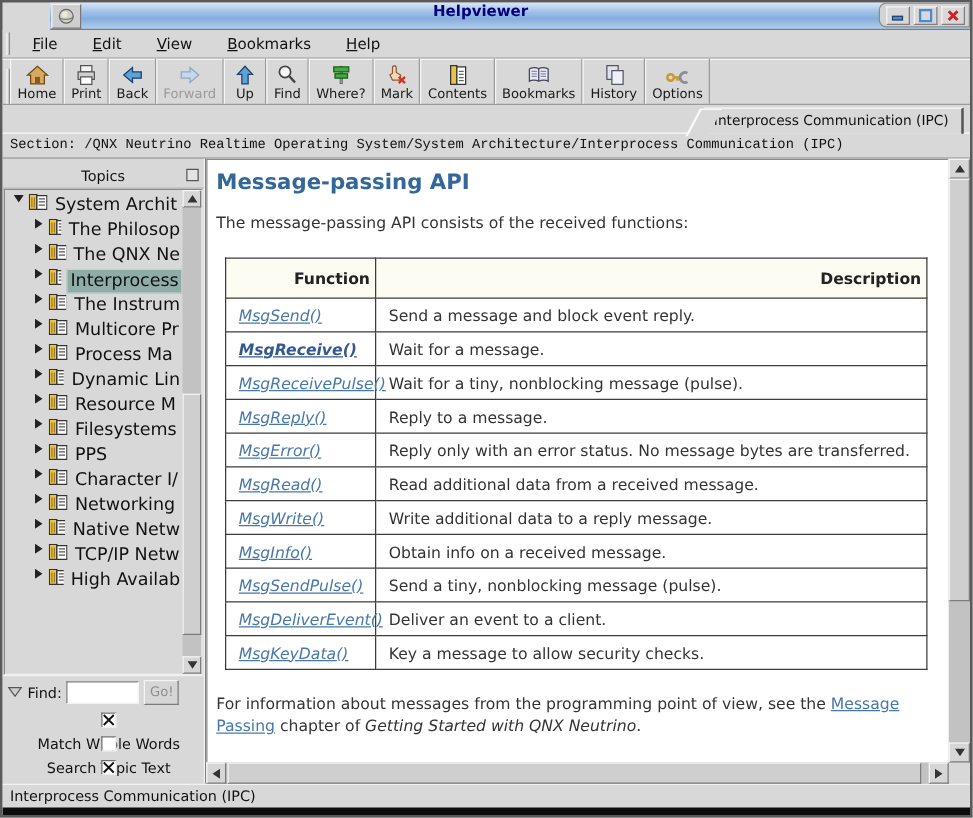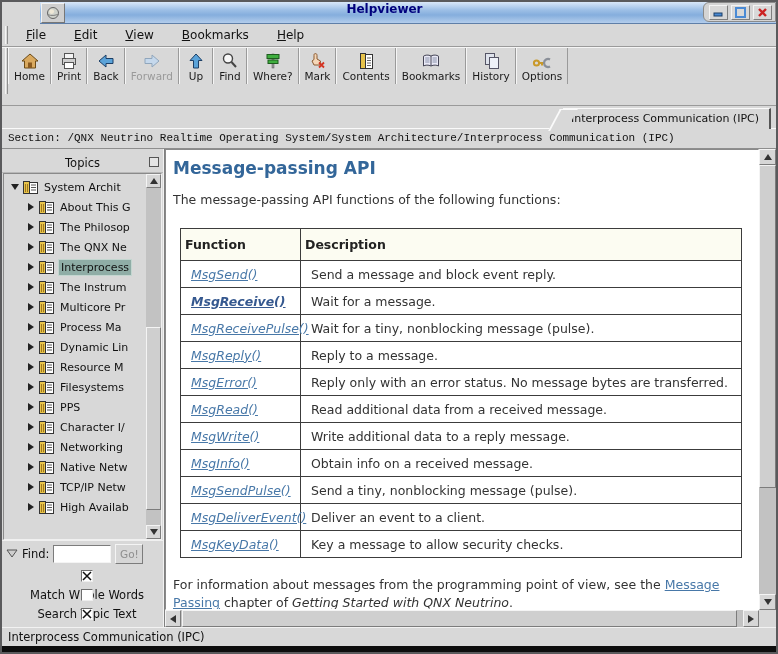--- a/index.html
+++ b/index.html
@@ -23,21 +23,21 @@
     border-color:#f4f4f4 #7e7e7e #7e7e7e #f4f4f4; display:flex; align-items:center; justify-content:center; }
 
   
   .menubar { height:23px; display:flex; align-items:center; background:#d8d8d8;
     border-bottom:1px solid #9a9a9a; }
   .grip { width:3px; height:80%; border-left:1px solid #f4f4f4; border-right:1px solid #8e8e8e; margin-left:3px; }
   .menu-item { font-size:12px; color:#111; padding:3px 10px; margin-left:8px; cursor:default; }
   .menu-item .ul { text-decoration:underline; }
 
   
-  .toolbar { height:59px; display:flex; align-items:flex-start; background:#d8d8d8;
+  .toolbar { height:37px; display:flex; align-items:flex-end; background:#d8d8d8;
     border-top:1px solid #f5f5f5; border-bottom:1px solid #9a9a9a; }
   .tbtn { display:flex; flex-direction:column; align-items:center; justify-content:flex-end;
     padding:2px 5px 2px; font-size:10.5px; color:#1a1a1a;
     border-right:1px solid #9a9a9a; border-left:1px solid #f5f5f5; min-width:34px; }
   .tbtn .ticon { height:20px; display:flex; align-items:flex-end; }
   .tbtn.disabled .tlabel { color:#9a9a9a; }
   .tb-fill { flex:1; border-left:1px solid #f5f5f5; }
 
   
   .tabrow { height:23px; position:relative; background:#d8d8d8; border-bottom:1px solid #fafafa; }
@@ -58,22 +58,22 @@
   
   .sidebar { width:162px; display:flex; flex-direction:column; background:#d8d8d8;
     border-right:1px solid #f2f2f2; }
   .topics-header { height:20px; margin-top:4px; position:relative; display:flex;
     align-items:center; justify-content:center; font-size:11.5px; color:#111;
     border-bottom:1px solid #b8b8b8; }
   .panel-btn { position:absolute; right:4px; top:4px; width:10px; height:10px;
     border:1px solid #555; background:#e4e4e4; }
   .tree { flex:1; min-height:0; display:flex; border:1px solid; border-color:#8a8a8a #f0f0f0 #f0f0f0 #8a8a8a; margin:0 1px; }
   .tree-items { flex:1; overflow:hidden; padding-top:3px; }
-  .titem { height:20px; display:flex; align-items:center; gap:4px; white-space:nowrap;
-    overflow:hidden; font-size:11px; color:#111; }
+  .titem { height:20px; display:flex; align-items:flex-start; gap:4px; white-space:nowrap;
+    overflow:hidden; font-size:14px; color:#111; }
   .titem.root  { padding-left:7px; }
   .titem.child { padding-left:23px; }
   .tarr { flex:0 0 auto; }
   .tlbl { padding:1px 2px; }
   .tlbl.sel { background:#8fada6; border:1px solid #c3d6d0; }
 
   
   .sb { background:#c2c2c2; position:relative; flex:0 0 auto; }
   .sb-btn { position:absolute; background:#d6d6d6; border:1px solid;
     border-color:#f4f4f4 #7c7c7c #7c7c7c #f4f4f4; display:flex; align-items:center; justify-content:center; }
@@ -105,21 +105,21 @@
   
   .content-wrap { flex:1; min-width:0; display:flex; flex-direction:column;
     border-left:1px solid #808080; background:#d8d8d8; }
   .content-row { flex:1; display:flex; min-height:0; }
   .content { flex:1; min-width:0; background:#fff; overflow:hidden; padding:0 0 0 0;
     border:1px solid; border-color:#8a8a8a #fff #fff #8a8a8a; }
   .doc-heading { font-size:17px; font-weight:bold; color:#336699; margin:8px 0 0 7px; }
   .doc-intro { font-size:12.5px; color:#333; margin:14px 0 0 7px; }
   table.api { border-collapse:collapse; table-layout:fixed; width:562px; margin:21px 0 0 14px; }
   table.api th, table.api td { border:1px solid #3c3c3c; }
-  table.api th { background:#fcfcf2; font-size:12.5px; color:#222; padding:8px 4px; text-align:left; }
+  table.api th { background:#fcfcf2; font-size:12.5px; color:#222; padding:8px 4px; text-align:right; }
   table.api td { font-size:12.5px; color:#333; padding:5px 10px; height:27px; }
   .col-fn { width:120px; }
   a.fnlink { font-style:italic; color:#4878a8; text-decoration:underline; cursor:pointer; }
   a.fnlink.visited { font-weight:bold; color:#35588f; }
   .doc-footer { font-size:12.5px; color:#333; margin:18px 10px 0 7px; width:576px; line-height:1.45; }
   a.txtlink { color:#4878a8; text-decoration:underline; cursor:pointer; }
   .booktitle { font-style:italic; }
 
   .content-sb { width:17px; }
   .content-sb .sb-btn { width:17px; height:16px; left:0; }
@@ -327,32 +327,20 @@
           <div class="titem child">
               <svg class="tarr" width="8" height="8">
                 <polygon points="1,0 7,4 1,8" fill="#222"></polygon>
               </svg>
               <svg width="15" height="13">
                 <rect x="0.5" y="0.5" width="6" height="12" fill="#e8c44a" stroke="#333"></rect>
                 <rect x="6.5" y="1.5" width="8" height="11" fill="#fff" stroke="#333"></rect>
                 <path d="M8 4 h5 M8 6.5 h5 M8 9 h5" stroke="#555"></path>
                 <path d="M2.5 3 v8 M4.5 3 v8" stroke="#a07820"></path>
               </svg>
-              <span class="tlbl">About This G</span>
-            </div>
-          <div class="titem child">
-              <svg class="tarr" width="8" height="8">
-                <polygon points="1,0 7,4 1,8" fill="#222"></polygon>
-              </svg>
-              <svg width="15" height="13">
-                <rect x="0.5" y="0.5" width="6" height="12" fill="#e8c44a" stroke="#333"></rect>
-                <rect x="6.5" y="1.5" width="8" height="11" fill="#fff" stroke="#333"></rect>
-                <path d="M8 4 h5 M8 6.5 h5 M8 9 h5" stroke="#555"></path>
-                <path d="M2.5 3 v8 M4.5 3 v8" stroke="#a07820"></path>
-              </svg>
               <span class="tlbl">The Philosop</span>
             </div>
           <div class="titem child">
               <svg class="tarr" width="8" height="8">
                 <polygon points="1,0 7,4 1,8" fill="#222"></polygon>
               </svg>
               <svg width="15" height="13">
                 <rect x="0.5" y="0.5" width="6" height="12" fill="#e8c44a" stroke="#333"></rect>
                 <rect x="6.5" y="1.5" width="8" height="11" fill="#fff" stroke="#333"></rect>
                 <path d="M8 4 h5 M8 6.5 h5 M8 9 h5" stroke="#555"></path>
@@ -556,21 +544,21 @@
             </span>
           <span>Search All Topics</span>
         </div>
       </div>
     </div>
 
     <div class="content-wrap">
       <div class="content-row">
         <div class="content">
           <div class="doc-heading">Message-passing API</div>
-          <p class="doc-intro">The message-passing API functions of the following functions:</p>
+          <p class="doc-intro">The message-passing API consists of the received functions:</p>
           <table class="api">
             <tbody>
                 <tr>
               <th class="col-fn">Function</th>
               <th>Description</th>
             </tr>
             <tr>
                   <td><a class="fnlink">MsgSend()</a></td>
                   <td>Send a message and block event reply.</td>
                 </tr>

